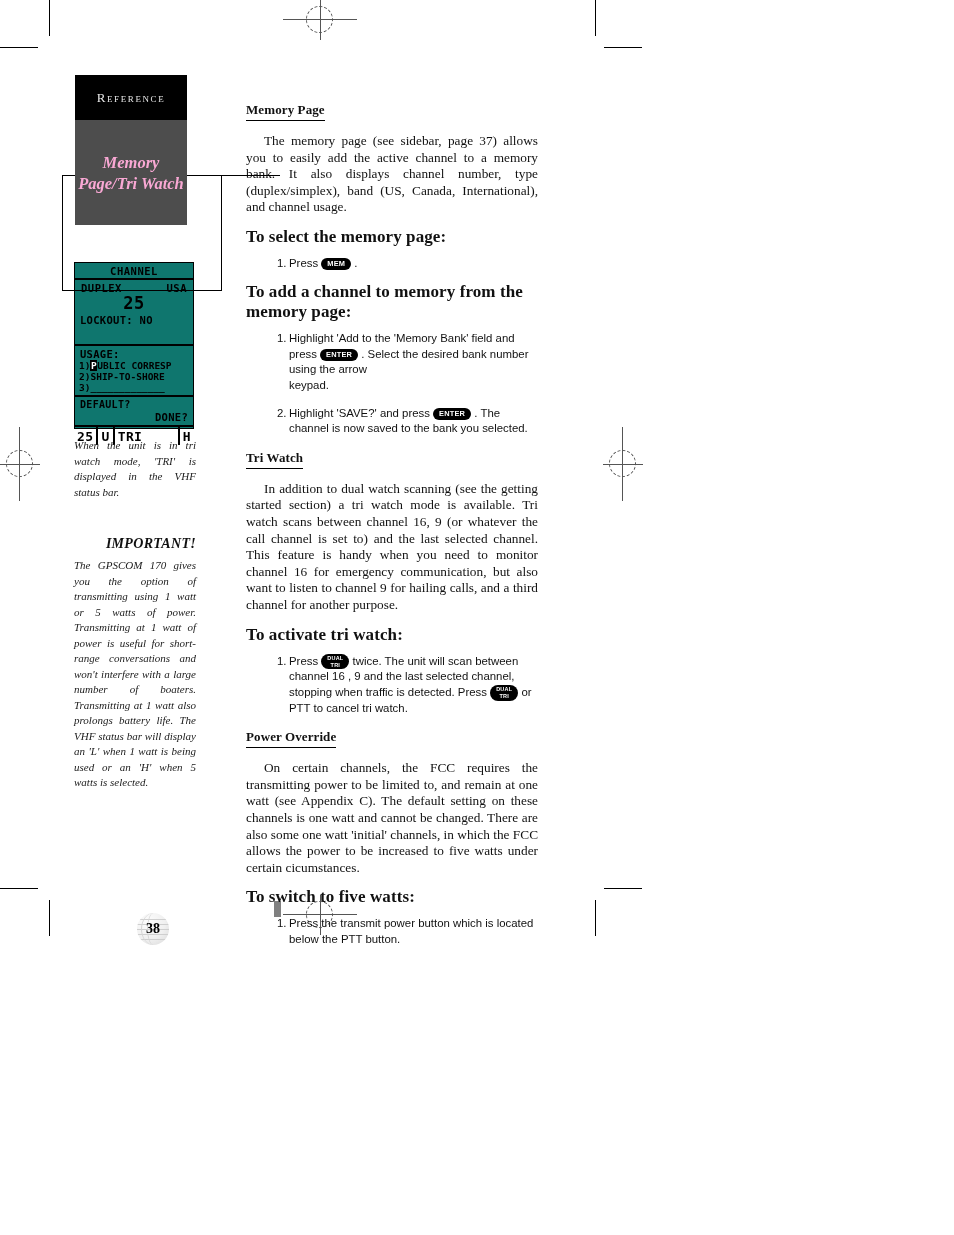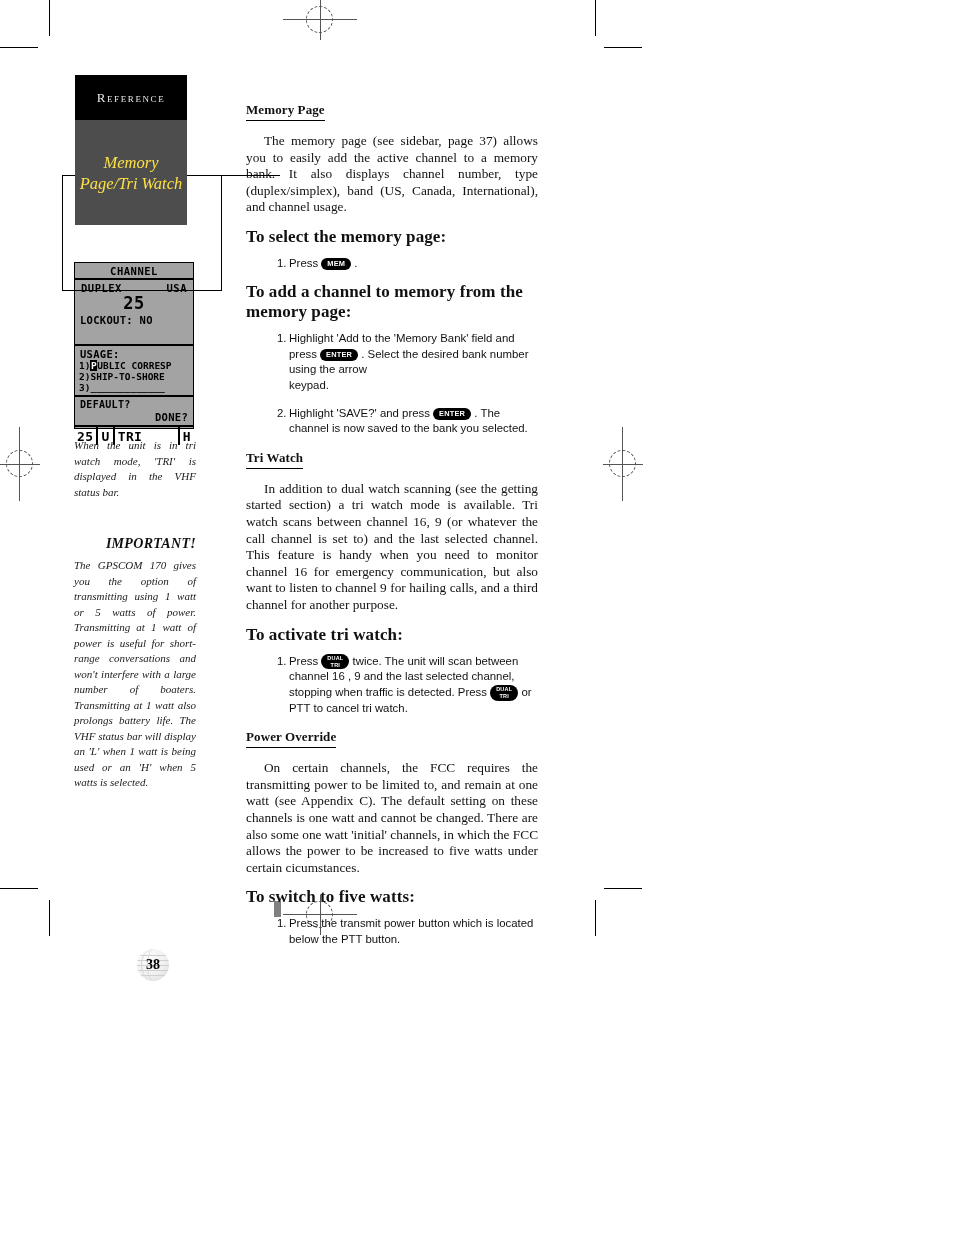--- a/index.html
+++ b/index.html
@@ -18,32 +18,32 @@
 
   .tab-reference{position:absolute;left:13px;top:5px;width:112px;height:45px;
     background:#000;color:#fff;display:flex;align-items:center;justify-content:center;}
   .tab-reference span{font-family:"Liberation Serif",serif;font-size:13px;
     letter-spacing:1.6px;font-variant:small-caps;color:#e8e8e8;}
 
   .tab-title{position:absolute;left:13px;top:50px;width:112px;height:105px;
     background:#4d4d4d;color:#fff;display:flex;flex-direction:column;
     align-items:center;justify-content:center;text-align:center;z-index:3;}
   .tab-title span{font-family:"Liberation Serif",serif;font-style:italic;
-    font-weight:normal;font-size:16.5px;line-height:21px;color:#fde047;}
+    font-weight:bold;font-size:16.5px;line-height:21px;color:#f9a8d4;}
 
   .sb-box{position:absolute;left:0px;top:105px;width:158px;height:115px;
     border:1.1px solid #000;border-top:none;z-index:1;}
   .sb-box-top{position:absolute;left:0px;top:105px;width:158px;height:1.1px;
     background:#000;z-index:1;}
   .sb-rule{position:absolute;left:125px;top:105px;width:93px;height:1.1px;
     background:#000;z-index:2;}
 
   
   #lcd{position:absolute;left:12px;top:192px;width:120px;height:167px;
-    border:1.3px solid #000;background:#a3a3a3;
+    border:1.3px solid #000;background:#0f766e;
     font-family:"DejaVu Sans Mono",monospace;font-weight:bold;color:#000;
     box-sizing:border-box;}
   .lcd-row{position:relative;box-sizing:border-box;}
   .lcd-title{text-align:center;font-size:10.5px;letter-spacing:0.5px;
     padding:2px 0 1px;border-bottom:2.5px solid #000;}
   .lcd-dup{display:flex;justify-content:space-between;padding:2px 6px 0;
     font-size:10.5px;letter-spacing:0.5px;}
   .lcd-num{text-align:center;font-size:17px;line-height:17px;padding:1px 0 2px;
     letter-spacing:0.5px;}
   .lcd-lock{padding:0 5px 18px;font-size:10.5px;letter-spacing:0.3px;
@@ -66,21 +66,21 @@
   .sb-caption{position:absolute;left:12px;width:122px;
     font-family:"Liberation Serif",serif;font-style:italic;font-size:11px;
     line-height:15.5px;text-align:justify;color:#1a1a1a;}
   #cap-tri{top:368px;}
   #important-head{position:absolute;left:12px;top:466px;width:122px;
     text-align:right;font-family:"Liberation Serif",serif;font-style:italic;
     font-weight:bold;font-size:14px;letter-spacing:0.3px;}
   #cap-important{top:488px;}
 
   
-  #pagenum{position:absolute;left:75px;top:879px;width:32px;height:32px;}
+  #pagenum{position:absolute;left:75px;top:843px;width:32px;height:32px;}
   #pagenum .globe{position:absolute;left:0;top:0;width:32px;height:32px;
     border-radius:50%;background:
       radial-gradient(circle at 35% 30%, #fdfdfd 0%, #f0f0f0 55%, #d8d8d8 100%);
     overflow:hidden;}
   #pagenum .lat{position:absolute;left:0;width:32px;height:1px;background:#cfcfcf;}
   #pagenum .lon{position:absolute;top:0;height:32px;border-left:1px solid #d5d5d5;
     border-radius:50%;}
   #pagenum .pn{position:absolute;left:0;top:0;width:32px;height:32px;
     display:flex;align-items:center;justify-content:center;
     font-family:"Liberation Serif",serif;font-weight:bold;font-size:14px;color:#000;}

